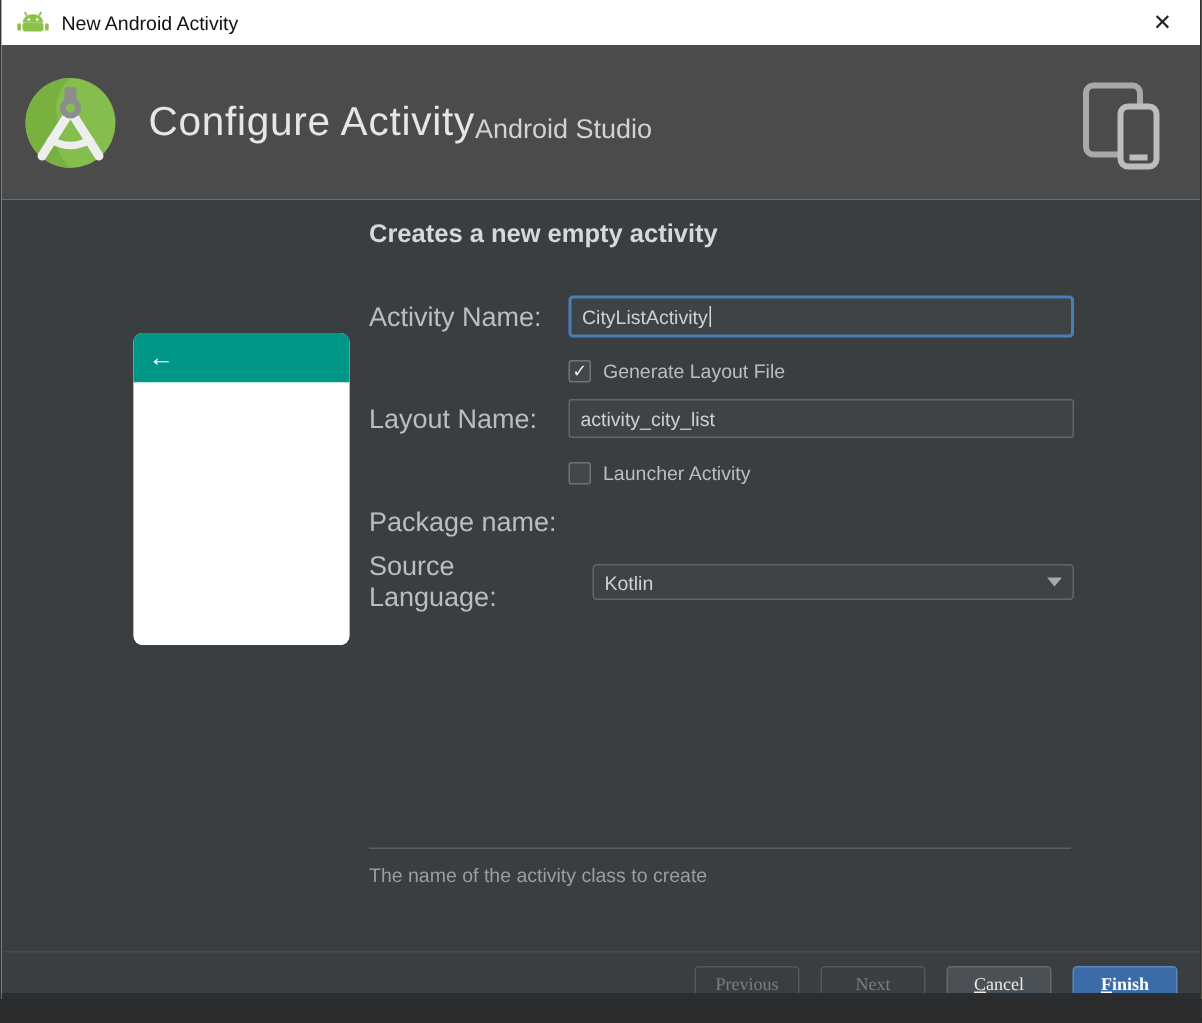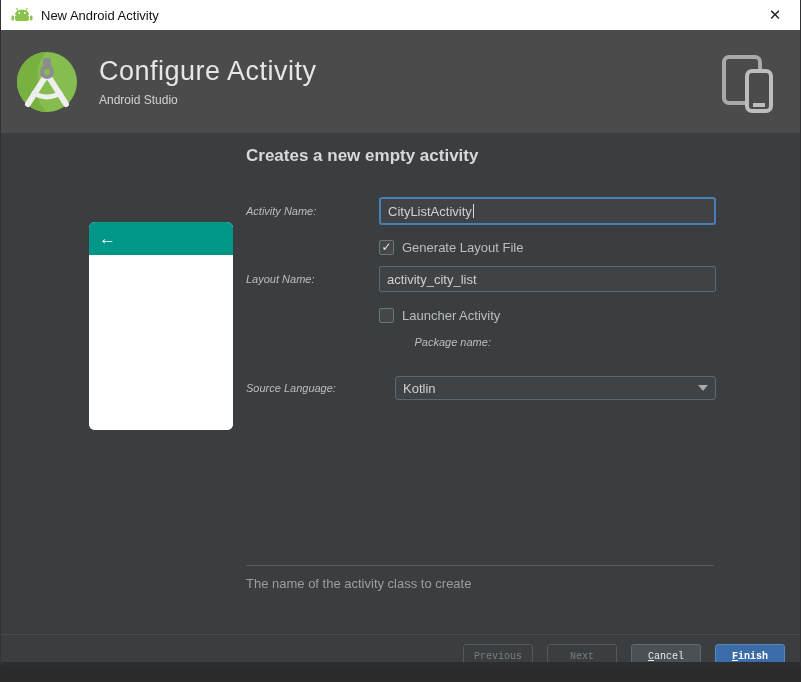--- a/index.html
+++ b/index.html
@@ -33,23 +33,23 @@
   }
 
   
   .header {
     position: absolute; top: 30px; left: 0; right: 0; height: 103px;
     background: #4b4b4b;
     display: flex; align-items: center;
     padding: 0 14px;
   }
   .header .logo { width: 64px; height: 64px; margin-right: 20px; flex: 0 0 auto; }
-  .header .titles { display: flex; flex-direction: column; }
+  .header .titles { display: flex; flex-direction: row; align-items: flex-end; }
   .header .hdr-title { font-size: 27px; font-weight: 300; color: #e6e6e6; letter-spacing: 0.5px; }
-  .header .hdr-sub { font-size: 12px; color: #d2d2d2; margin-top: 6px; }
+  .header .hdr-sub { font-size: 18px; color: #d2d2d2; margin-top: 6px; }
   .header .device-icon { margin-left: auto; width: 58px; height: 66px; margin-right: 8px; }
 
   
   .content { position: absolute; top: 133px; left: 0; right: 0; height: 501px; background: #3b3e40; }
 
   .section-heading {
     position: absolute; left: 245px; top: 13px;
     font-size: 17px; font-weight: bold; color: #d6d9db;
   }
 
@@ -62,21 +62,21 @@
   .preview-header {
     height: 33px; background: #009688;
     display: flex; align-items: center; padding-left: 10px;
   }
   .preview-back { color: #ffffff; font-size: 17px; font-weight: bold; line-height: 1; }
   .preview-body { height: 175px; background: #ffffff; }
 
   
   .form { position: absolute; left: 245px; top: 0; width: 470px; }
   .form-row { position: absolute; left: 0; display: flex; align-items: center; width: 470px; }
-  .form-label { width: 133px; flex: 0 0 auto; font-size: 11px; color: #babec0; font-style: italic; }
+  .form-label { width: 133px; flex: 0 0 auto; font-size: 18px; color: #babec0; }
 
   .text-field {
     flex: 1; height: 24px;
     background: #3f4345;
     border: 1px solid #61676b;
     border-radius: 2px;
     display: flex; align-items: center;
     padding: 12px 7px;
     font-size: 13px; color: #ced1d3;
   }
@@ -135,24 +135,24 @@
   .buttonbar {
     position: absolute; left: 0; right: 0; top: 634px; height: 44px;
     background: #3b3e40;
     border-top: 1px solid #474b4d;
     display: flex; align-items: center; justify-content: flex-end;
     gap: 14px; padding-right: 15px;
   }
   .btn {
     height: 26px; min-width: 70px;
     border-radius: 3px;
-    font-size: 10px;
+    font-size: 12px;
     display: flex; align-items: center; justify-content: center;
     padding: 0 4px;
-    font-family: Liberation Mono, monospace;
+    font-family: Liberation Serif, serif;
   }
   .btn.disabled { background: #3b3e40; border: 1px solid #54585b; color: #797e81; }
   .btn.normal { background: #4b5054; border: 1px solid #64696d; color: #e8eaeb; }
   .btn.primary { background: #3c6ca8; border: 1px solid #5a87bd; color: #ffffff; font-weight: bold; }
   .mnemonic { text-decoration: underline; }
 
   .bottom-strip { position: absolute; left: 0; right: 0; bottom: 0; height: 4px; background: #2a2e30; }
 </style>
 </head>
 <body>
@@ -235,21 +235,21 @@
           <span>activity_city_list</span>
         </div>
       </div>
 
       <div class="form-row checkbox-row" style="top: 172px; height: 20px;">
         <span class="cb-indent"></span>
         <span class="checkbox"></span>
         <span class="cb-label">Launcher Activity</span>
       </div>
 
-      <div class="form-row" style="top: 203px; height: 24px; flex-direction: column;">
+      <div class="form-row" style="top: 203px; height: 24px;">
         <span class="form-label">Package name:</span>
       </div>
 
       <div class="form-row" style="top: 243px; height: 24px; gap: 16px;">
         <span class="form-label">Source Language:</span>
         <div class="combo">
           <span>Kotlin</span>
           <span class="combo-arrow-btn">
             <span class="tri-down"></span>
           </span>

